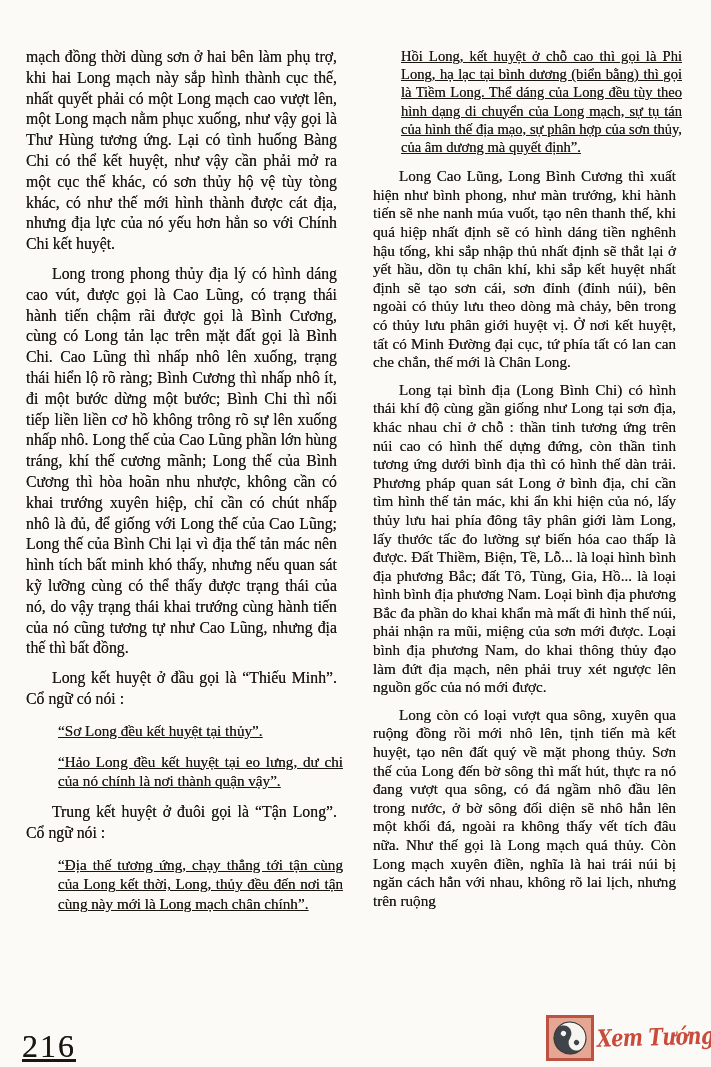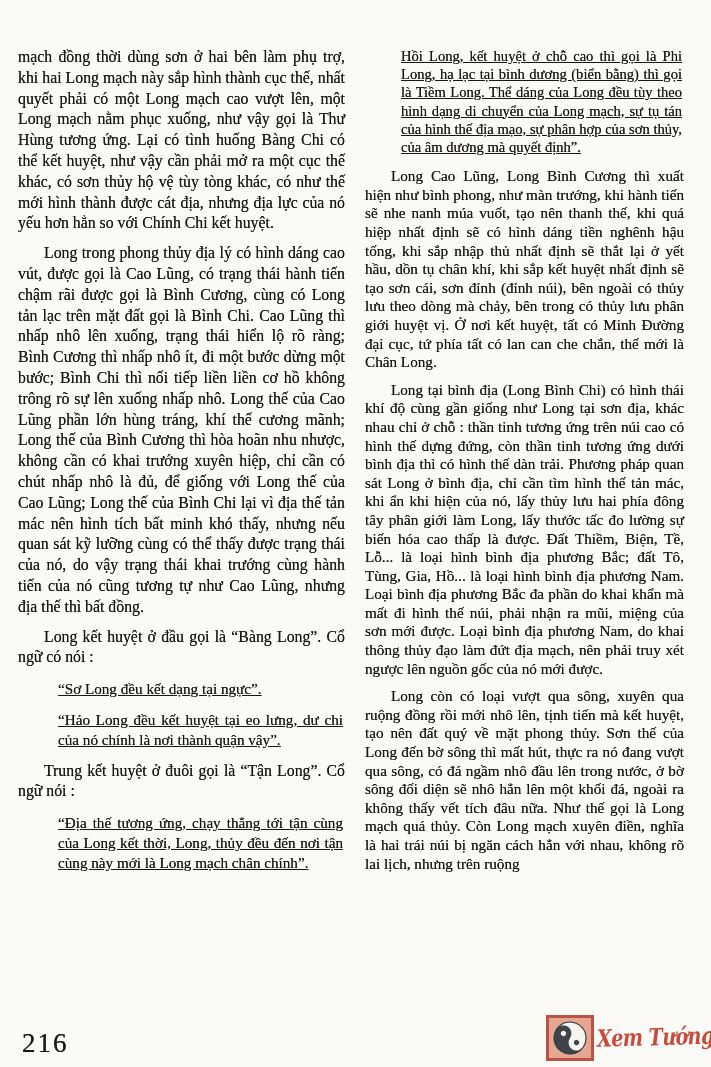--- a/index.html
+++ b/index.html
@@ -11,21 +11,21 @@
     overflow:hidden;
     font-family:"Liberation Serif", serif;
     color:#1a1711;
   }
   .columns {
     position:absolute; top:47px; left:18px;
     display:flex; gap:20px;
   }
   .col { text-align:justify; }
   .col p {
-    margin:0;
+    margin:8px;
     text-align:justify;
     text-shadow:0 0 0.6px rgba(20,16,10,0.75);
   }
   .col-left  { width:327px; font-size:15.8px; line-height:20.8px; }
   .col-right { width:319px; font-size:15.2px; line-height:18.6px; }
 
   .par { text-indent:26px; margin-top:9px !important; }
   .par.first { text-indent:0; margin-top:0 !important; }
   .quote {
     margin:11px 2px 11px 40px !important;
@@ -33,22 +33,23 @@
     line-height:0.95em;
     text-decoration:underline;
   }
   .col-left .quote  { line-height:19.8px; }
   .col-right .quote { line-height:18.2px; }
   .quote.cont { margin-top:0 !important; margin-left:36px !important; }
   .speaker { letter-spacing:0.6px; }
 
   .page-number {
     position:absolute; left:22px; top:1028px;
-    font-size:27px; letter-spacing:2px;
+    font-size:32px; letter-spacing:2px;
     text-shadow:0 0 0.6px rgba(20,16,10,0.75);
+    text-decoration:underline;
   }
 
   .watermark {
     position:absolute; left:546px; top:1015px;
     display:flex; align-items:center; gap:3px;
   }
   .wm-icon { display:block; width:48px; height:46px; }
   .wm-text {
     font-family:"DejaVu Serif", serif;
     font-style:italic; font-weight:bold;
@@ -62,22 +63,22 @@
 </style>
 </head>
 <body>
 
 <div class="page">
   <div class="columns">
 
     <div class="col col-left">
       <p class="par first">mạch đồng thời dùng sơn ở hai bên làm phụ trợ, khi hai Long mạch này sắp hình thành cục thế, nhất quyết phải có một Long mạch cao vượt lên, một Long mạch nằm phục xuống, như vậy gọi là Thư Hùng tương ứng. Lại có tình huống Bàng Chi có thể kết huyệt, như vậy cần phải mở ra một cục thế khác, có sơn thủy hộ vệ tùy tòng khác, có như thế mới hình thành được cát địa, nhưng địa lực của nó yếu hơn hẳn so với Chính Chi kết huyệt.</p>
       <p class="par">Long trong phong thủy địa lý có hình dáng cao vút, được gọi là Cao Lũng, có trạng thái hành tiến chậm rãi được gọi là Bình Cương, cùng có Long tản lạc trên mặt đất gọi là Bình Chi. Cao Lũng thì nhấp nhô lên xuống, trạng thái hiển lộ rõ ràng; Bình Cương thì nhấp nhô ít, đi một bước dừng một bước; Bình Chi thì nối tiếp liền liền cơ hồ không trông rõ sự lên xuống nhấp nhô. Long thế của Cao Lũng phần lớn hùng tráng, khí thế cương mãnh; Long thế của Bình Cương thì hòa hoãn nhu nhược, không cần có khai trướng xuyên hiệp, chỉ cần có chút nhấp nhô là đủ, để giống với Long thế của Cao Lũng; Long thế của Bình Chi lại vì địa thế tản mác nên hình tích bất minh khó thấy, nhưng nếu quan sát kỹ lưỡng cùng có thể thấy được trạng thái của nó, do vậy trạng thái khai trướng cùng hành tiến của nó cũng tương tự như Cao Lũng, nhưng địa thế thì bất đồng.</p>
-      <p class="par">Long kết huyệt ở đầu gọi là “Bàng Long”. Cổ ngữ có nói :</p>
-      <p class="quote">“Sơ Long đều kết dạng tại ngực”.</p>
+      <p class="par">Long kết huyệt ở đầu gọi là “Thiếu Minh”. Cổ ngữ có nói :</p>
+      <p class="quote">“Sơ Long đều kết huyệt tại thủy”.</p>
       <p class="quote">“Hảo Long đều kết huyệt tại eo lưng, dư chi của nó chính là nơi thành quận vậy”.</p>
       <p class="par">Trung kết huyệt ở đuôi gọi là “Tận Long”. Cổ ngữ nói :</p>
       <p class="quote">“Địa thế tương ứng, chạy thẳng tới tận cùng của Long kết thời, Long, thủy đều đến nơi tận cùng này mới là Long mạch chân chính”.</p>
     </div>
 
     <div class="col col-right">
       <p class="quote cont">Hồi Long, kết huyệt ở chỗ cao thì gọi là Phi Long, hạ lạc tại bình dương (biển bằng) thì gọi là Tiềm Long. Thể dáng của Long đều tùy theo hình dạng di chuyển của Long mạch, sự tụ tán của hình thế địa mạo, sự phân hợp của sơn thủy, của âm dương mà quyết định”.</p>
       <p class="par">Long Cao Lũng, Long Bình Cương thì xuất hiện như bình phong, như màn trướng, khi hành tiến sẽ nhe nanh múa vuốt, tạo nên thanh thế, khi quá hiệp nhất định sẽ có hình dáng tiền nghênh hậu tống, khi sắp nhập thủ nhất định sẽ thắt lại ở yết hầu, dồn tụ chân khí, khi sắp kết huyệt nhất định sẽ tạo sơn cái, sơn đỉnh (đỉnh núi), bên ngoài có thủy lưu theo dòng mà chảy, bên trong có thủy lưu phân giới huyệt vị. Ở nơi kết huyệt, tất có Minh Đường đại cục, tứ phía tất có lan can che chắn, thế mới là Chân Long.</p>
       <p class="par">Long tại bình địa (Long Bình Chi) có hình thái khí độ cùng gần giống như Long tại sơn địa, khác nhau chỉ ở chỗ : thần tinh tương ứng trên núi cao có hình thế dựng đứng, còn thần tinh tương ứng dưới bình địa thì có hình thế dàn trải. Phương pháp quan sát Long ở bình địa, chỉ cần tìm hình thế tản mác, khi ẩn khi hiện của nó, lấy thủy lưu hai phía đông tây phân giới làm Long, lấy thước tấc đo lường sự biến hóa cao thấp là được. Đất Thiềm, Biện, Tề, Lỗ... là loại hình bình địa phương Bắc; đất Tô, Tùng, Gia, Hồ... là loại hình bình địa phương Nam. Loại bình địa phương Bắc đa phần do khai khẩn mà mất đi hình thế núi, phải nhận ra mũi, miệng của sơn mới được. Loại bình địa phương Nam, do khai thông thủy đạo làm đứt địa mạch, nên phải truy xét ngược lên nguồn gốc của nó mới được.</p>
       <p class="par">Long còn có loại vượt qua sông, xuyên qua ruộng đồng rồi mới nhô lên, tịnh tiến mà kết huyệt, tạo nên đất quý về mặt phong thủy. Sơn thế của Long đến bờ sông thì mất hút, thực ra nó đang vượt qua sông, có đá ngầm nhô đầu lên trong nước, ở bờ sông đối diện sẽ nhô hẳn lên một khối đá, ngoài ra không thấy vết tích đâu nữa. Như thế gọi là Long mạch quá thủy. Còn Long mạch xuyên điền, nghĩa là hai trái núi bị ngăn cách hẳn với nhau, không rõ lai lịch, nhưng trên ruộng</p>

